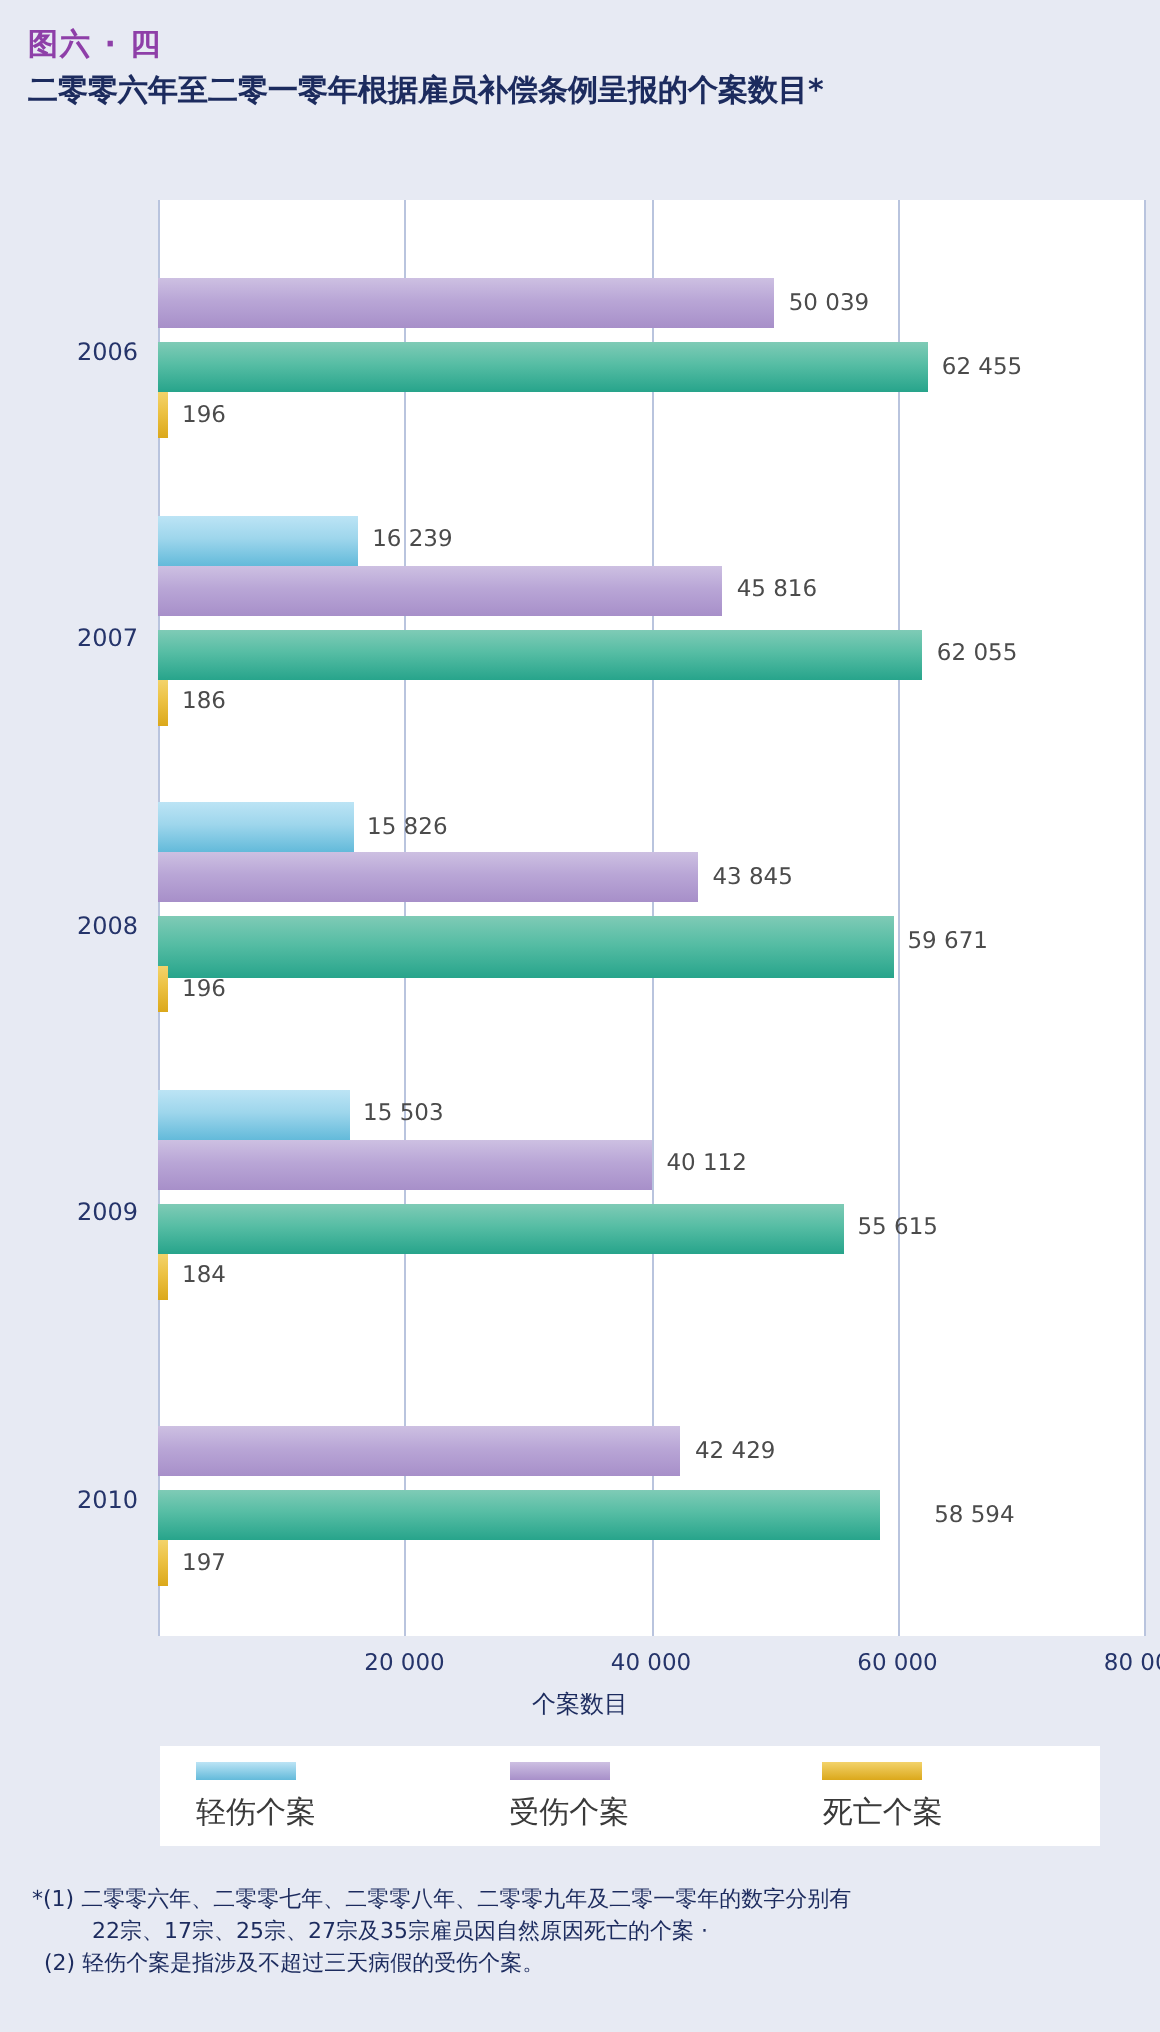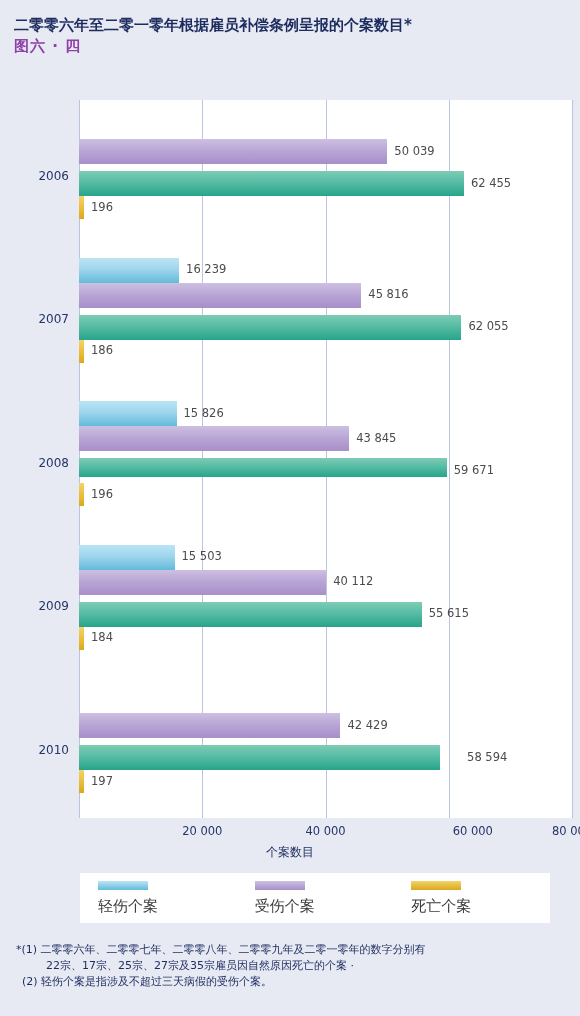--- a/index.html
+++ b/index.html
@@ -103,22 +103,22 @@
   .fn-line { white-space: nowrap; }
   .fn-indent { padding-left: 30px; }
   .fn-2 { padding-left: 6px; }
 </style>
 </head>
 <body>
 
 <div id="page">
 
   <div id="title-block">
+    <div id="fig-number">图六 · 四</div>
     <div id="fig-title">二零零六年至二零一零年根据雇员补偿条例呈报的个案数目*</div>
-    <div id="fig-number">图六 · 四</div>
   </div>
 
   <div id="plot-wrap">
     <div class="axis-left"></div>
     <div id="gridlines">
         <div class="gridline" style="left: 123.25px;"></div>
         <div class="gridline" style="left: 246.5px;"></div>
         <div class="gridline" style="left: 369.75px;"></div>
         <div class="gridline" style="left: 493px;"></div>
       </div>
@@ -160,21 +160,21 @@
         <div class="group" style="top: 287.2px; height: 143.6px;">
           <div class="year-label" style="top: 68.5px;">2008</div>
           <div class="bar-row" style="top: 14px; height: 25px; width: 100%;">
             <div class="bar c0" style="width: 97.5277px;"></div>
             <div class="bar-value" style="left: 104.528px; top: 6.5px;">15 826</div>
           </div>
           <div class="bar-row" style="top: 39px; height: 25px; width: 100%;">
             <div class="bar c1" style="width: 270.195px;"></div>
             <div class="bar-value" style="left: 277.195px; top: 6.5px;">43 845</div>
           </div>
-          <div class="bar-row" style="top: 71px; height: 19px; width: 100%;">
+          <div class="bar-row" style="top: 71px; height: 31px; width: 100%;">
             <div class="bar c2" style="width: 367.723px;"></div>
             <div class="bar-value" style="left: 374.723px; top: 6.5px;">59 671</div>
           </div>
           <div class="bar-row" style="top: 96px; height: 23px; width: 100%;">
             <div class="bar c3" style="width: 5px;"></div>
             <div class="bar-value" style="left: 12px; top: 5.5px;">196</div>
           </div>
         </div>
         <div class="group" style="top: 430.8px; height: 143.6px;">
           <div class="year-label" style="top: 68.5px;">2009</div>
@@ -210,21 +210,21 @@
             <div class="bar-value" style="left: 12px; top: 5.5px;">197</div>
           </div>
         </div>
       </div>
   </div>
 
   <div id="xaxis">
     <div id="xticks">
         <div class="xtick" style="left: 202.25px;">20 000</div>
         <div class="xtick" style="left: 325.5px;">40 000</div>
-        <div class="xtick" style="left: 448.75px; margin-left: 24px;">60 000</div>
+        <div class="xtick" style="left: 448.75px;">60 000</div>
         <div class="xtick" style="left: 572px;">80 000</div>
       </div>
     <div id="xlabel">个案数目</div>
   </div>
 
   <div id="legend">
       <div class="legend-item">
         <div class="legend-swatch c0"></div>
         <div class="legend-label">轻伤个案</div>
       </div>

